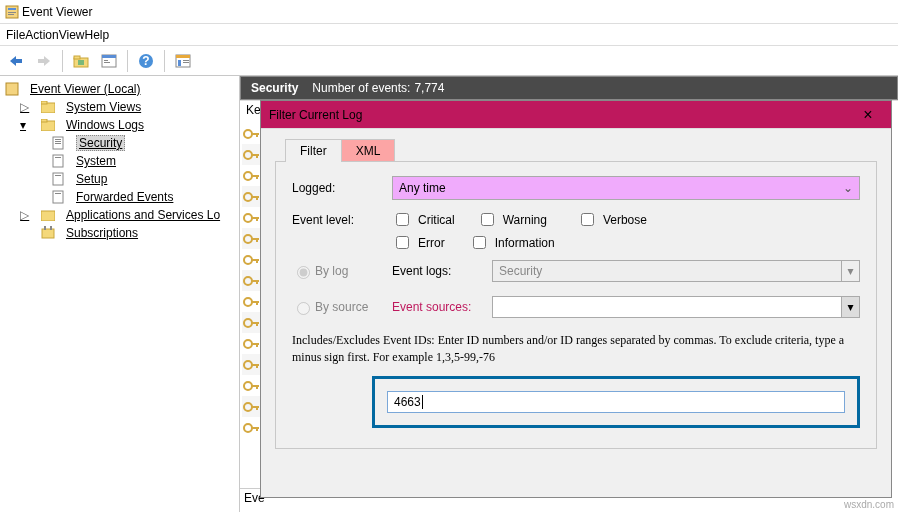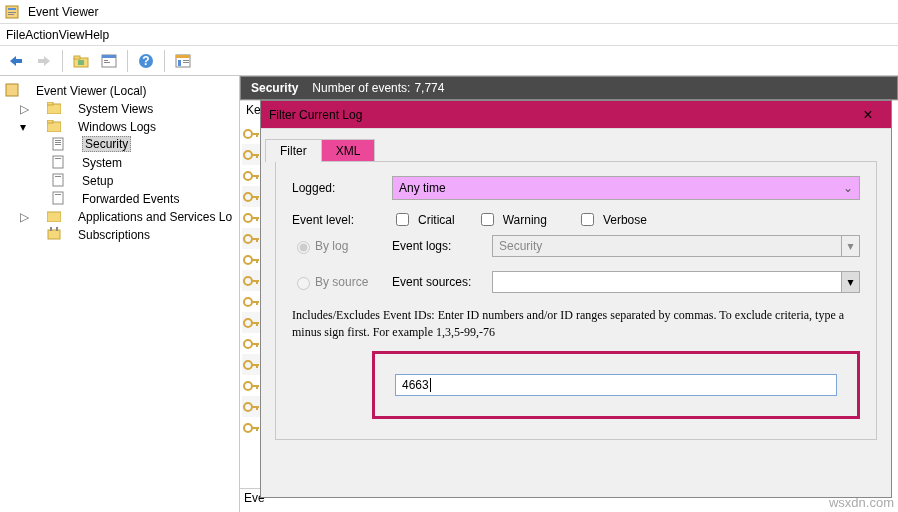--- a/index.html
+++ b/index.html
@@ -1,65 +1,65 @@
 <!DOCTYPE html>
 <html><head>
 <meta charset="utf-8">
 <style>
   * { box-sizing: border-box; font-family: "Segoe UI", Tahoma, sans-serif; font-size: 12px; }
   body { margin: 0; background: #fff; width: 898px; height: 512px; overflow: hidden; }
-  .titlebar { height: 24px; background: #fff; border-bottom: 1px solid #ddd; display: flex; align-items: center; padding: 0 4px; gap: 8px; }
+  .titlebar { height: 24px; background: #fff; border-bottom: 1px solid #ddd; display: flex; align-items: center; padding: 0 4px; gap: 2px; }
   .titlebar .icon { width: 16px; height: 16px; display: inline-flex; align-items: center; justify-content: center; }
   .menubar { height: 22px; display: flex; align-items: center; padding: 0 6px; border-bottom: 1px solid #ddd; }
   .menubar span { cursor: default; }
   .toolbar { height: 30px; border-bottom: 1px solid #c8c8c8; display: flex; align-items: center; padding: 0 4px; gap: 4px; }
   .tool-btn { width: 24px; height: 24px; display: inline-flex; align-items: center; justify-content: center; border: 1px solid transparent; }
   .divider { width: 1px; height: 22px; background: #ccc; margin: 0 2px; }
   .main { display: flex; height: calc(512px - 24px - 22px - 30px); }
   .tree { width: 240px; border-right: 1px solid #c8c8c8; padding: 4px 2px; overflow: hidden; }
-  .tree-row { display: flex; align-items: flex-end; height: 18px; padding-left: 2px; gap: 14px; white-space: nowrap; }
+  .tree-row { display: flex; align-items: center; height: 18px; padding-left: 2px; gap: 8px; white-space: nowrap; text-decoration: underline; }
   .indent1 { padding-left: 18px; }
   .indent2 { padding-left: 48px; }
   .arrow { width: 12px; display: inline-block; color: #666; }
   .tree-icon { width: 16px; height: 16px; display: inline-flex; align-items: center; justify-content: center; margin-right: 2px; }
   .selected { background: #d8d8d8; border: 1px dotted #888; padding: 0 2px; }
   .content { flex: 1; display: flex; flex-direction: column; position: relative; }
   .content-header { background: #4a4a4a; color: #fff; height: 24px; display: flex; align-items: center; padding: 0 10px; gap: 14px; border: 1px solid #888; }
   .content-header b { font-weight: 600; }
   .cols { display: flex; border-top: 1px solid #ddd; }
   .cols .col { border-right: 1px solid #ccc; padding: 2px 6px; height: 20px; overflow: hidden; text-overflow: ellipsis; white-space: nowrap; font-size: 12px; }
   .keys-strip { padding: 2px 0 0 2px; }
   .key-row { height: 21px; display: flex; align-items: center; }
   .key-row.alt { background: #f5f5f5; }
   .dialog { position: absolute; left: 20px; top: 24px; width: 632px; height: 398px; background: #f0f0f0; border: 1px solid #888; box-shadow: none; }
   .dlg-title { height: 28px; background: #be185d; display: flex; align-items: center; padding: 0 8px; border-bottom: 1px solid #ddd; }
   .dlg-title .close { margin-left: auto; font-size: 16px; line-height: 1; width: 30px; text-align: center; }
-  .tabs { display: flex; margin: 10px 0 0 4px; }
-  .tab { padding: 4px 14px; border: 1px solid #c8c8c8; border-bottom: none; background: #ec4899; margin-right: -1px; }
+  .tabs { display: flex; margin: 10px 0 0 24px; }
+  .tab { padding: 4px 14px; border: 1px solid #c8c8c8; border-bottom: none; background: #fca5a5; margin-right: -1px; }
   .tab.active { background: #f0f0f0; position: relative; z-index: 2; }
   .tab-body { border: 1px solid #c8c8c8; margin: 0 14px 14px 14px; padding: 14px 16px 20px 16px; background: #f0f0f0; position: relative; top: -1px; }
   .form-row { display: flex; align-items: center; margin-bottom: 10px; }
   .form-label { width: 100px; }
   .combo { flex: 1; height: 24px; border: 1px solid #aaa; background: #f0abfc; display: flex; align-items: center; padding: 0 6px; position: relative; }
   .combo .chev { margin-left: auto; color: #555; }
   .checks { display: flex; gap: 24px; margin-left: 100px; margin-bottom: 8px; }
   .chk { display: flex; align-items: center; gap: 6px; }
   .chk input { width: 13px; height: 13px; }
   .radio-row { display: flex; align-items: center; margin-bottom: 14px; margin-top: 6px; }
   .radio-row .rlabel { width: 100px; display: flex; align-items: center; gap: 2px; color: #888; }
   .radio-row .lbl2 { width: 100px; }
   .dropdown { flex: 1; height: 22px; border: 1px solid #aaa; background: #eee; display: flex; align-items: center; padding: 0 6px; color: #888; position: relative; }
   .dropdown .btn { position: absolute; right: 0; top: 0; width: 18px; height: 100%; border-left: 1px solid #aaa; display: flex; align-items: center; justify-content: center; background: #eee; }
   .help-text { margin: 6px 0 10px 0; line-height: 1.4; font-family: Liberation Serif, serif; }
-  .id-input-wrap { margin-left: 80px; border: 3px solid #be185d; padding: 20px; display: flex; }
+  .id-input-wrap { margin-left: 80px; border: 3px solid #0369a1; padding: 12px; display: flex; }
   .id-input { flex: 1; height: 22px; border: 1px solid #7aa7d8; padding: 0 6px; background: #fff; display: flex; align-items: center; }
   .cursor { border-right: 1px solid #000; height: 14px; margin-left: 1px; animation: blink 1s step-end infinite; }
   @keyframes blink { 50% { opacity: 0; } }
   .bottom-strip { position: absolute; left: 0; bottom: 0; width: 28px; height: 24px; border-top: 1px solid #ccc; padding: 2px 4px; background: #fff; font-size: 12px; }
-  .watermark { position: absolute; right: 4px; bottom: 2px; font-size: 13px; color: #aaa; }
+  .watermark { position: absolute; right: 4px; bottom: 2px; font-size: 10px; color: #aaa; }
 </style>
 </head>
 <body>
 
 <div class="titlebar">
   <span class="icon">
     <svg width="14" height="14">
         <rect x="1" y="1" width="12" height="12" fill="#f4d480" stroke="#b38b2a"></rect>
         <rect x="3" y="3" width="8" height="2" fill="#5a8ed6"></rect>
         <rect x="3" y="7" width="8" height="1" fill="#888"></rect>
@@ -364,39 +364,49 @@
             </label>
           <label class="chk" style="margin-left:22px">
               <input type="checkbox" style="">
               <span>Warning</span>
             </label>
           <label class="chk" style="margin-left:30px">
               <input type="checkbox" style="">
               <span>Verbose</span>
             </label>
         </div>
+        <div class="checks">
+          <label class="chk">
+              <input type="checkbox" style="">
+              <span>Error</span>
+            </label>
+          <label class="chk">
+              <input type="checkbox" style="">
+              <span>Information</span>
+            </label>
+        </div>
 
         <div class="radio-row">
           <span class="rlabel">
               <input type="radio" checked="" disabled="" style="">
               <span>By log</span>
             </span>
           <span class="lbl2">Event logs:</span>
           <div class="dropdown">
             <span>Security</span>
             <span class="btn">▾</span>
           </div>
         </div>
 
         <div class="radio-row">
           <span class="rlabel">
               <input type="radio" disabled="" style="">
               <span>By source</span>
             </span>
-          <span class="lbl2" style="color:#000000">Event sources:</span>
+          <span class="lbl2" style="color:#be185d">Event sources:</span>
           <div class="dropdown" style="background:#fff;color:#000">
             <span class="btn" style="background:#ddd">▾</span>
           </div>
         </div>
 
         <div class="help-text">Includes/Excludes Event IDs: Enter ID numbers and/or ID ranges separated by commas. To exclude criteria, type a minus sign first. For example 1,3,5-99,-76</div>
 
         <div class="id-input-wrap">
           <div class="id-input">
             <span>4663</span>

